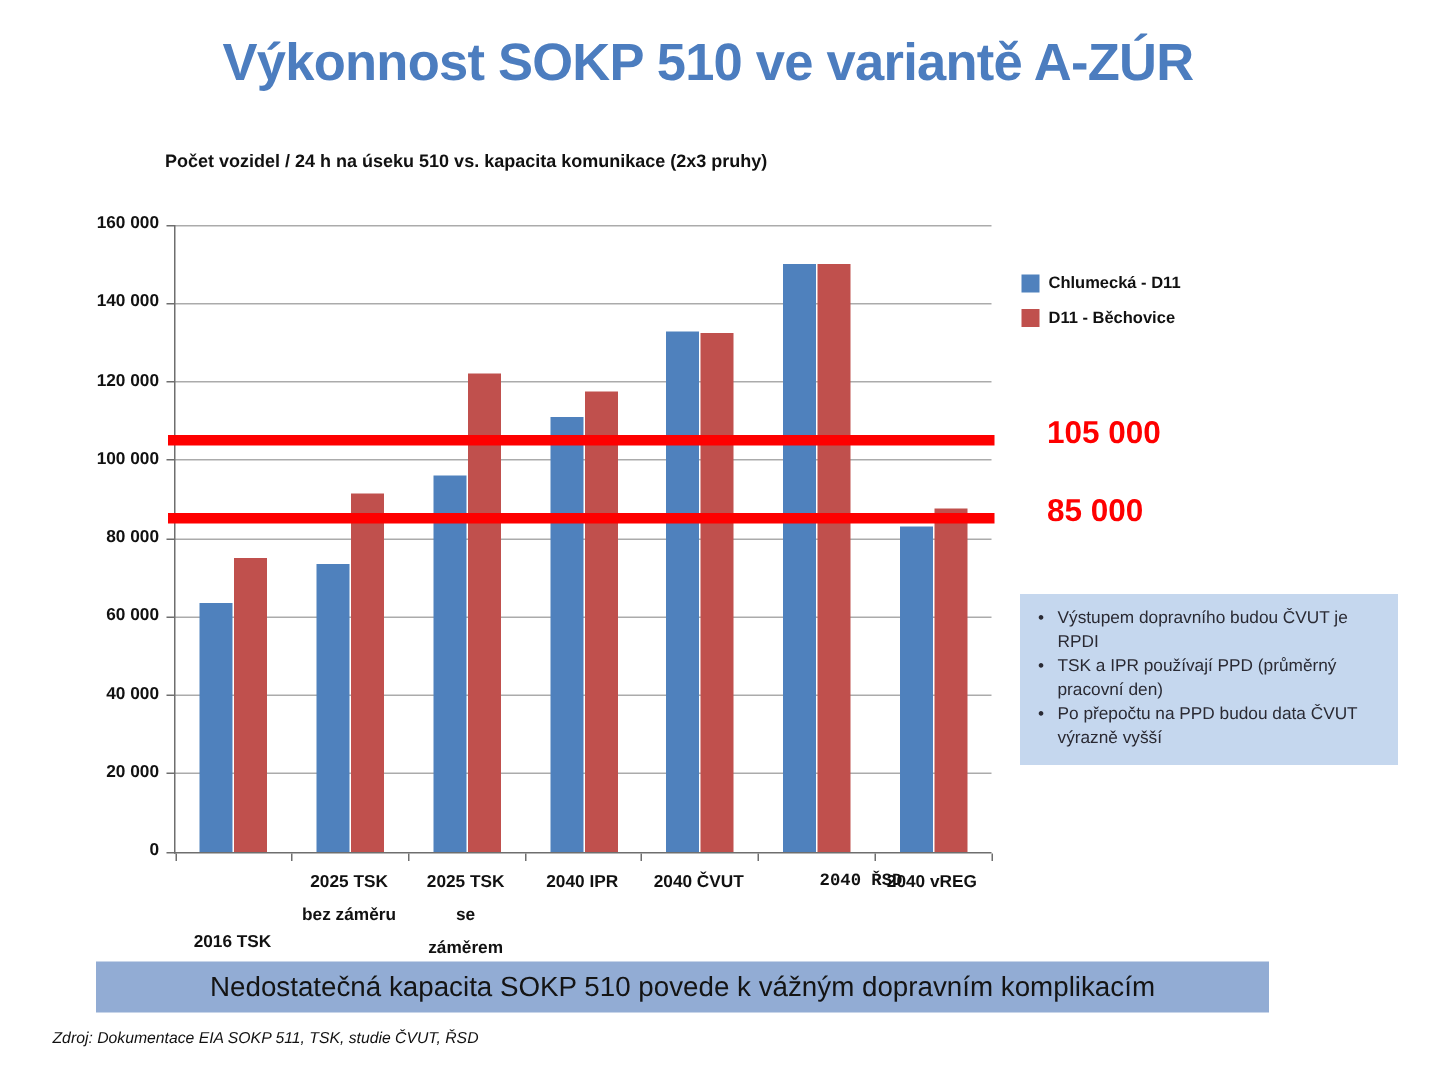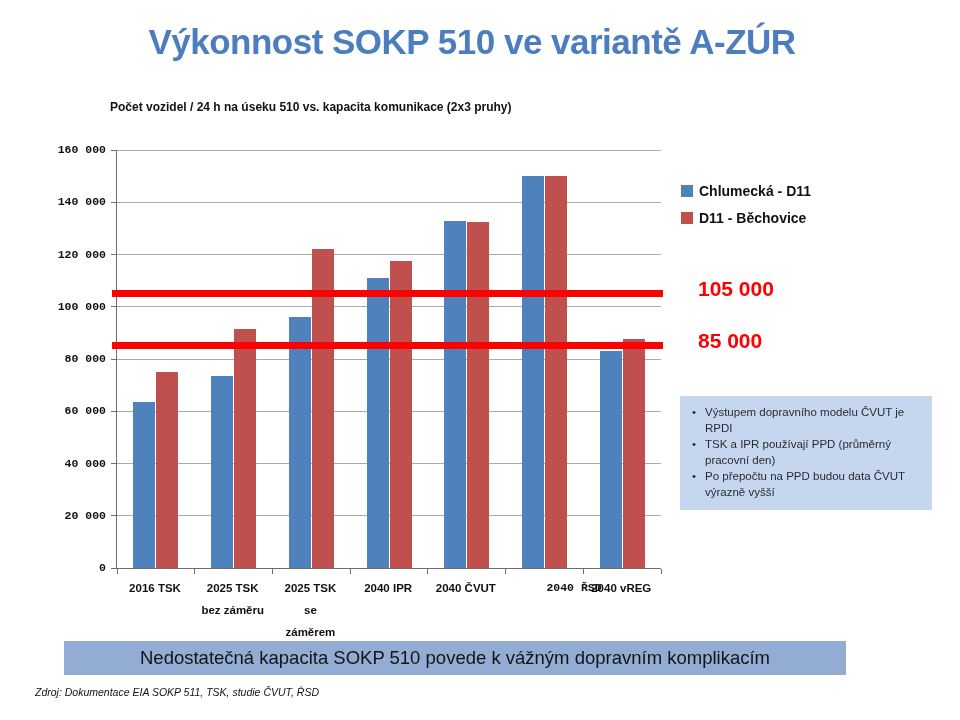--- a/index.html
+++ b/index.html
@@ -21,34 +21,34 @@
     position:absolute;left:116px;top:150px;width:544px;height:418px;
     border-left:1.5px solid var(--axis);border-bottom:1.5px solid var(--axis);
   }
   .gridline{position:absolute;left:0;width:100%;height:1px;background:var(--gridline);}
   .ytick{position:absolute;left:-6px;width:6px;height:1px;background:var(--axis);}
   .xtick{position:absolute;bottom:-6px;width:1px;height:5px;background:var(--axis);}
   .bar{position:absolute;bottom:0;width:22px;}
   .threshold-line{position:absolute;left:-5px;width:551px;height:7px;background:var(--threshold);}
   .ylabel{
     position:absolute;left:18px;width:88px;height:14px;text-align:right;
-    font-size:11.5px;font-weight:bold;color:#111;font-family:Liberation Mono, monospace;
+    font-size:11.5px;font-weight:bold;color:#111;
   }
   .xlabel{
     position:absolute;top:577px;width:78px;text-align:center;
     font-size:11.5px;font-weight:bold;color:#111;white-space:pre-line;line-height:22px;
   }
   .threshold-label{
     position:absolute;left:698px;width:120px;
     font-size:21px;font-weight:bold;color:var(--threshold);
   }
   .legend{position:absolute;left:681px;top:183px;}
   .legend-item{display:flex;align-items:center;margin-bottom:11px;}
   .swatch{width:12px;height:12px;margin-right:6px;flex:none;}
-  .legend-label{font-size:14px;font-weight:bold;color:#111;white-space:nowrap;}
+  .legend-label{font-size:11px;font-weight:bold;color:#111;white-space:nowrap;}
   .notes{
     position:absolute;left:680px;top:396px;width:252px;box-sizing:border-box;
     padding:9px 10px 9px 8px;background:var(--note-bg);
   }
   .notes ul{margin:0;padding:0;list-style:none;}
   .notes li{
     position:relative;padding-left:17px;font-size:11.5px;line-height:15.5px;
     color:#2a2a33;margin-bottom:1px;
   }
   .notes li::before{content:"\2022";position:absolute;left:4px;color:#2a2a33;}
@@ -115,21 +115,21 @@
       <div class="ylabel" style="top: 508.75px;">20 000</div>
       <div class="ylabel" style="top: 456.5px;">40 000</div>
       <div class="ylabel" style="top: 404.25px;">60 000</div>
       <div class="ylabel" style="top: 352px;">80 000</div>
       <div class="ylabel" style="top: 299.75px;">100 000</div>
       <div class="ylabel" style="top: 247.5px;">120 000</div>
       <div class="ylabel" style="top: 195.25px;">140 000</div>
       <div class="ylabel" style="top: 143px;">160 000</div>
     </div>
   <div id="xlabels">
-      <div class="xlabel" style="left: 116px;">2016 TSK</div>
+      <div class="xlabel" style="left: 116px; margin-top: 40px;">2016 TSK</div>
       <div class="xlabel" style="left: 193.714px;">2025 TSK
 bez záměru</div>
       <div class="xlabel" style="left: 271.429px;">2025 TSK
 se
 záměrem</div>
       <div class="xlabel" style="left: 349.143px;">2040 IPR</div>
       <div class="xlabel" style="left: 426.857px;">2040 ČVUT</div>
       <div class="xlabel" style="left: 535px; font-family: Liberation Mono, monospace;">2040 ŘSD</div>
       <div class="xlabel" style="left: 582.286px;">2040 vREG</div>
     </div>
@@ -144,21 +144,21 @@
       <span class="legend-label">Chlumecká - D11</span>
     </div>
     <div class="legend-item">
       <span class="swatch" style="background: rgb(192, 80, 77);"></span>
       <span class="legend-label">D11 - Běchovice</span>
     </div>
   </div>
 
   <div class="notes">
     <ul id="notesList">
-        <li>Výstupem dopravního modelu ČVUT je RPDI</li>
+        <li>Výstupem dopravního budou ČVUT je RPDI</li>
         <li>TSK a IPR používají PPD (průměrný pracovní den)</li>
         <li>Po přepočtu na PPD budou data ČVUT výrazně vyšší</li>
       </ul>
   </div>
 
   <div class="banner">Nedostatečná kapacita SOKP 510 povede k vážným dopravním komplikacím</div>
 
   <div class="source">Zdroj: Dokumentace EIA SOKP 511, TSK, studie ČVUT, ŘSD</div>
 
 </div>

